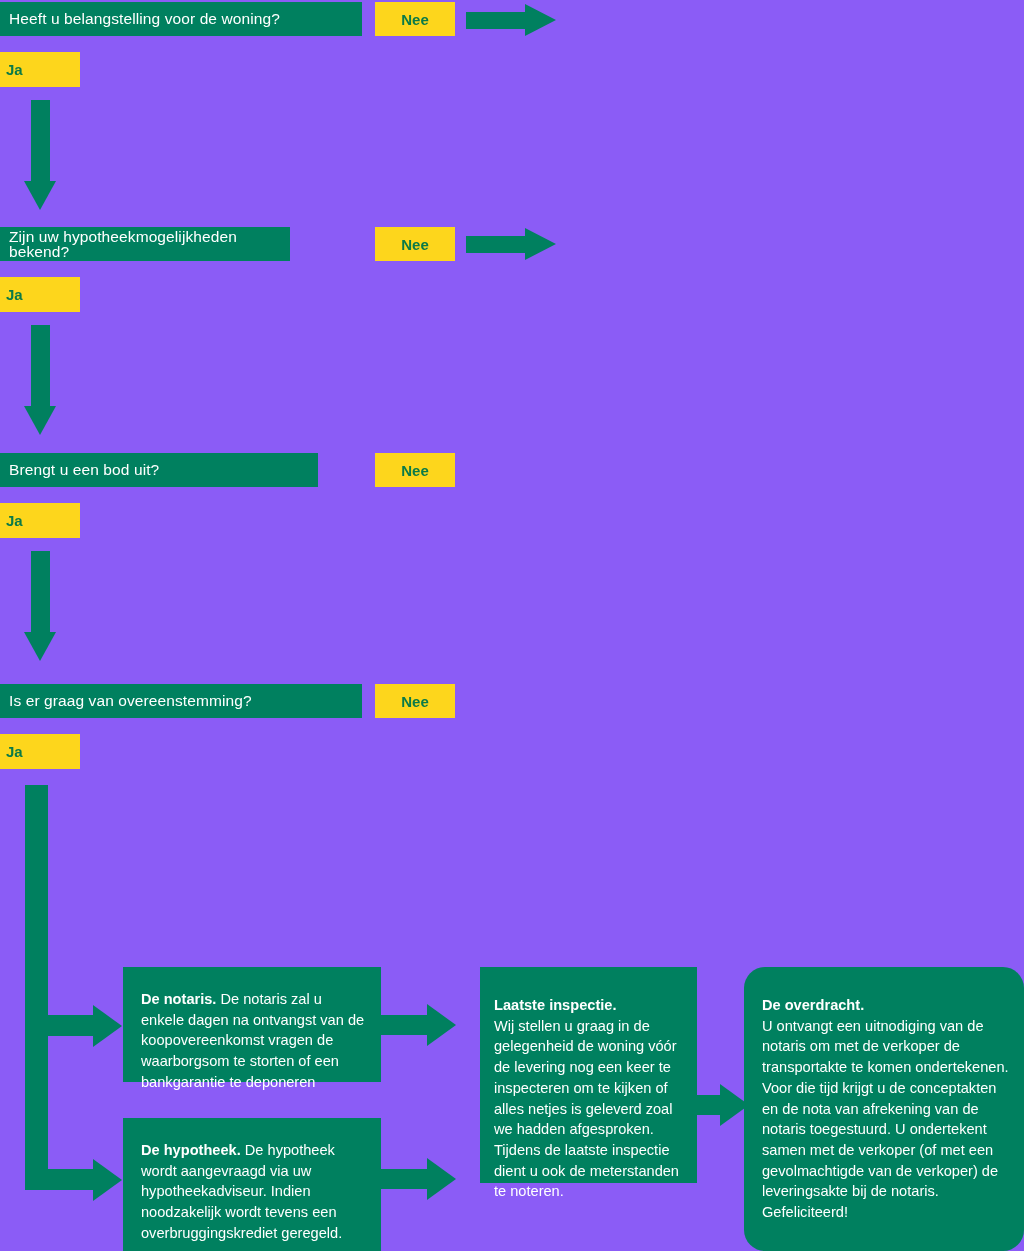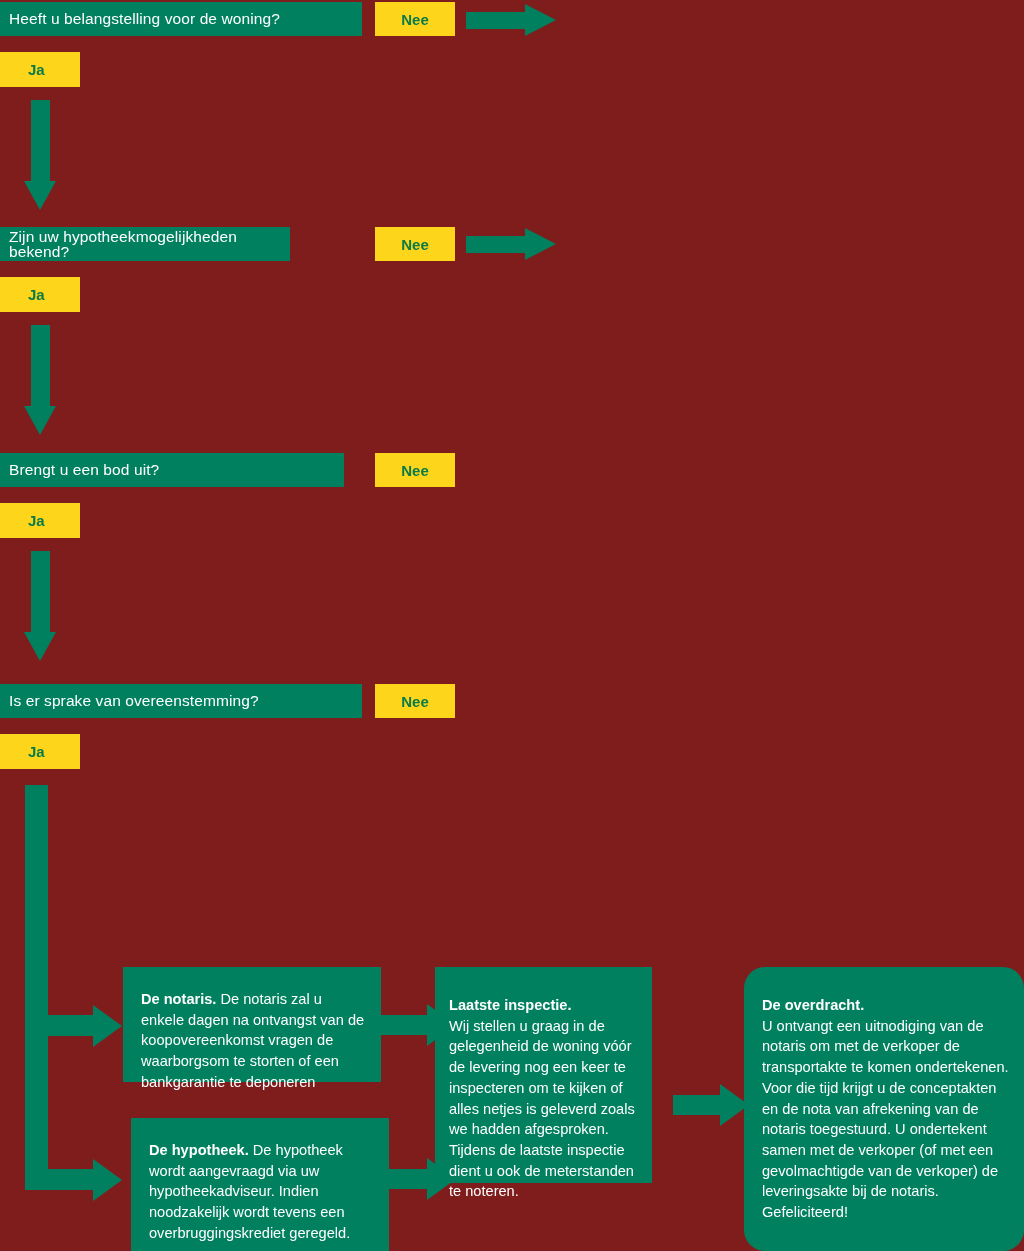--- a/index.html
+++ b/index.html
@@ -7,21 +7,21 @@
     background: #000000;
     width: 1024px;
     height: 1251px;
     overflow: hidden;
     font-family: "Liberation Sans", sans-serif;
   }
   #stage {
     position: relative;
     width: 1024px;
     height: 1251px;
-    background: #7f1d1d;
+    background: #8b5cf6;
   }
 
   
   .qbar {
     position: absolute;
     background: #00805F;
     color: #ffffff;
     font-size: 15.5px;
     line-height: 1;
     display: flex;
@@ -36,21 +36,21 @@
     background: #FDD61C;
     color: #0A7A48;
     font-weight: bold;
     font-size: 15px;
     display: flex;
     align-items: center;
     justify-content: center;
   }
   .chip.ja {
     justify-content: flex-start;
-    padding-left: 28px;
+    padding-left: 6px;
   }
 
   
   .arrow-right {
     position: absolute;
     display: block;
   }
   .arrow-right .shaft {
     position: absolute;
     background: #00805F;
@@ -157,37 +157,37 @@
   </div>
 
   <div class="chip ja" style="left:0px; top:277px; width:80px; height:35px;">
     <span>Ja</span>
   </div>
   <div class="arrow-down" style="left:24px; top:325px; width:33px; height:110px;">
     <div class="shaft" style="left:7px; width:19px; height:82px;"></div>
     <div class="head" style="border-width:29px 16.5px 0 16.5px;"></div>
   </div>
 
-  <div class="qbar" style="left:0px; top:453px; width:344px; height:34px;">
+  <div class="qbar" style="left:0px; top:453px; width:318px; height:34px;">
     <span>Brengt u een bod uit?</span>
   </div>
   <div class="chip" style="left:375px; top:453px; width:80px; height:34px;">
     <span>Nee</span>
   </div>
 
   <div class="chip ja" style="left:0px; top:503px; width:80px; height:35px;">
     <span>Ja</span>
   </div>
   <div class="arrow-down" style="left:24px; top:551px; width:33px; height:110px;">
     <div class="shaft" style="left:7px; width:19px; height:82px;"></div>
     <div class="head" style="border-width:29px 16.5px 0 16.5px;"></div>
   </div>
 
   <div class="qbar" style="left:0px; top:684px; width:362px; height:34px;">
-    <span>Is er sprake van overeenstemming?</span>
+    <span>Is er graag van overeenstemming?</span>
   </div>
   <div class="chip" style="left:375px; top:684px; width:80px; height:34px;">
     <span>Nee</span>
   </div>
 
   <div class="chip ja" style="left:0px; top:734px; width:80px; height:35px;">
     <span>Ja</span>
   </div>
 
   <div class="limb" style="left:25px; top:785px; width:23px; height:405px;"></div>
@@ -202,35 +202,35 @@
   <div class="arrow-right" style="left:48px; top:1159px; width:74px; height:42px;">
     <div class="shaft" style="top:10px; width:45px; height:21px;"></div>
     <div class="head" style="top:0px; border-width:21px 0 21px 29px;"></div>
   </div>
 
 
   <div class="card" style="left:123px; top:967px; width:258px; height:115px;">
     <span style="font-weight:bold;">De notaris.</span><span> De notaris zal u enkele dagen na ontvangst van de koopovereenkomst vragen de waarborgsom te storten of een bankgarantie te deponeren</span>
   </div>
 
-  <div class="card" style="left:123px; top:1118px; width:258px; height:133px;margin-left:8px;">
+  <div class="card" style="left:123px; top:1118px; width:258px; height:133px;">
     <span style="font-weight:bold;">De hypotheek.</span><span> De hypotheek wordt aangevraagd via uw hypotheekadviseur. Indien noodzakelijk wordt tevens een overbruggingskrediet geregeld.</span>
   </div>
 
   <div class="arrow-right" style="left:381px; top:1004px; width:75px; height:42px;">
     <div class="shaft" style="top:11px; width:46px; height:20px;"></div>
     <div class="head" style="top:0px; border-width:21px 0 21px 29px;"></div>
   </div>
 
   <div class="arrow-right" style="left:381px; top:1158px; width:75px; height:42px;">
     <div class="shaft" style="top:11px; width:46px; height:20px;"></div>
     <div class="head" style="top:0px; border-width:21px 0 21px 29px;"></div>
   </div>
 
-  <div class="card tight" style="left:435px; top:967px; width:217px; height:216px; padding-left:14px;">
+  <div class="card tight" style="left:480px; top:967px; width:217px; height:216px; padding-left:14px;">
     <span style="font-weight:bold; display:block;">Laatste inspectie.</span><span>Wij stellen u graag in de gelegenheid de woning vóór de levering nog een keer te inspecteren om te kijken of alles netjes is geleverd zoals we hadden afgesproken. Tijdens de laatste inspectie dient u ook de meterstanden te noteren.</span>
   </div>
 
   <div class="arrow-right" style="left:673px; top:1084px; width:76px; height:42px;">
     <div class="shaft" style="top:11px; width:47px; height:20px;"></div>
     <div class="head" style="top:0px; border-width:21px 0 21px 29px;"></div>
   </div>
 
   <div class="card tight" style="left:744px; top:967px; width:280px; height:284px;border-radius:21px;">
     <span style="font-weight:bold; display:block;">De overdracht.</span><span>U ontvangt een uitnodiging van de notaris om met de verkoper de transportakte te komen ondertekenen. Voor die tijd krijgt u de conceptakten en de nota van afrekening van de notaris toegestuurd. U ondertekent samen met de verkoper (of met een gevolmachtigde van de verkoper) de leveringsakte bij de notaris. Gefeliciteerd!</span>

